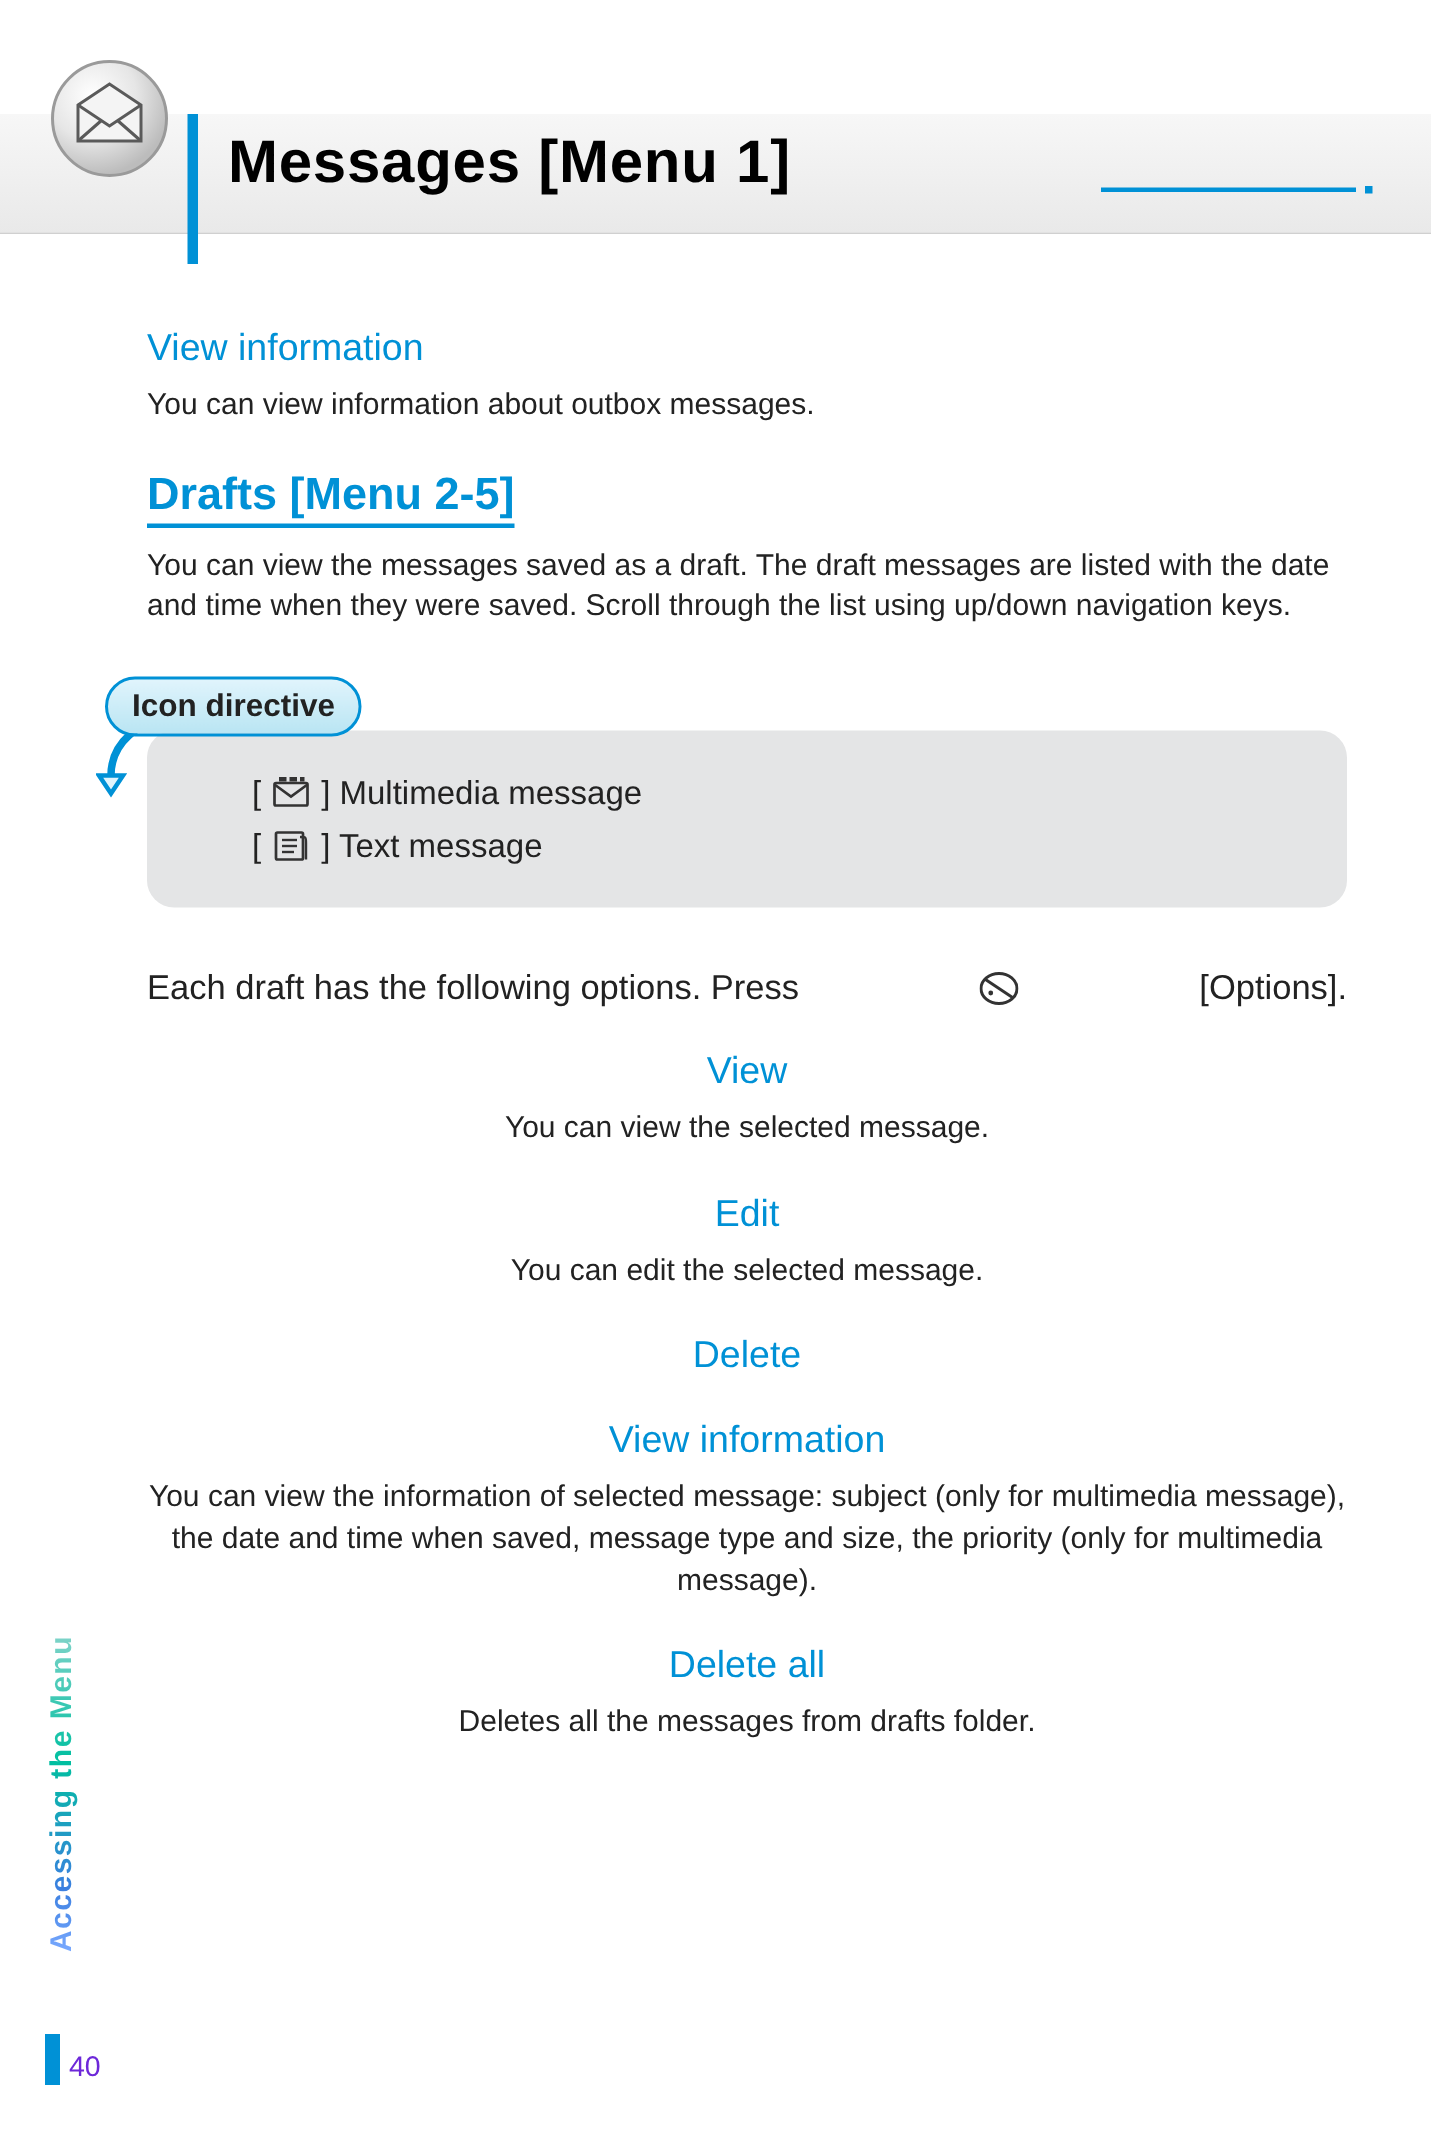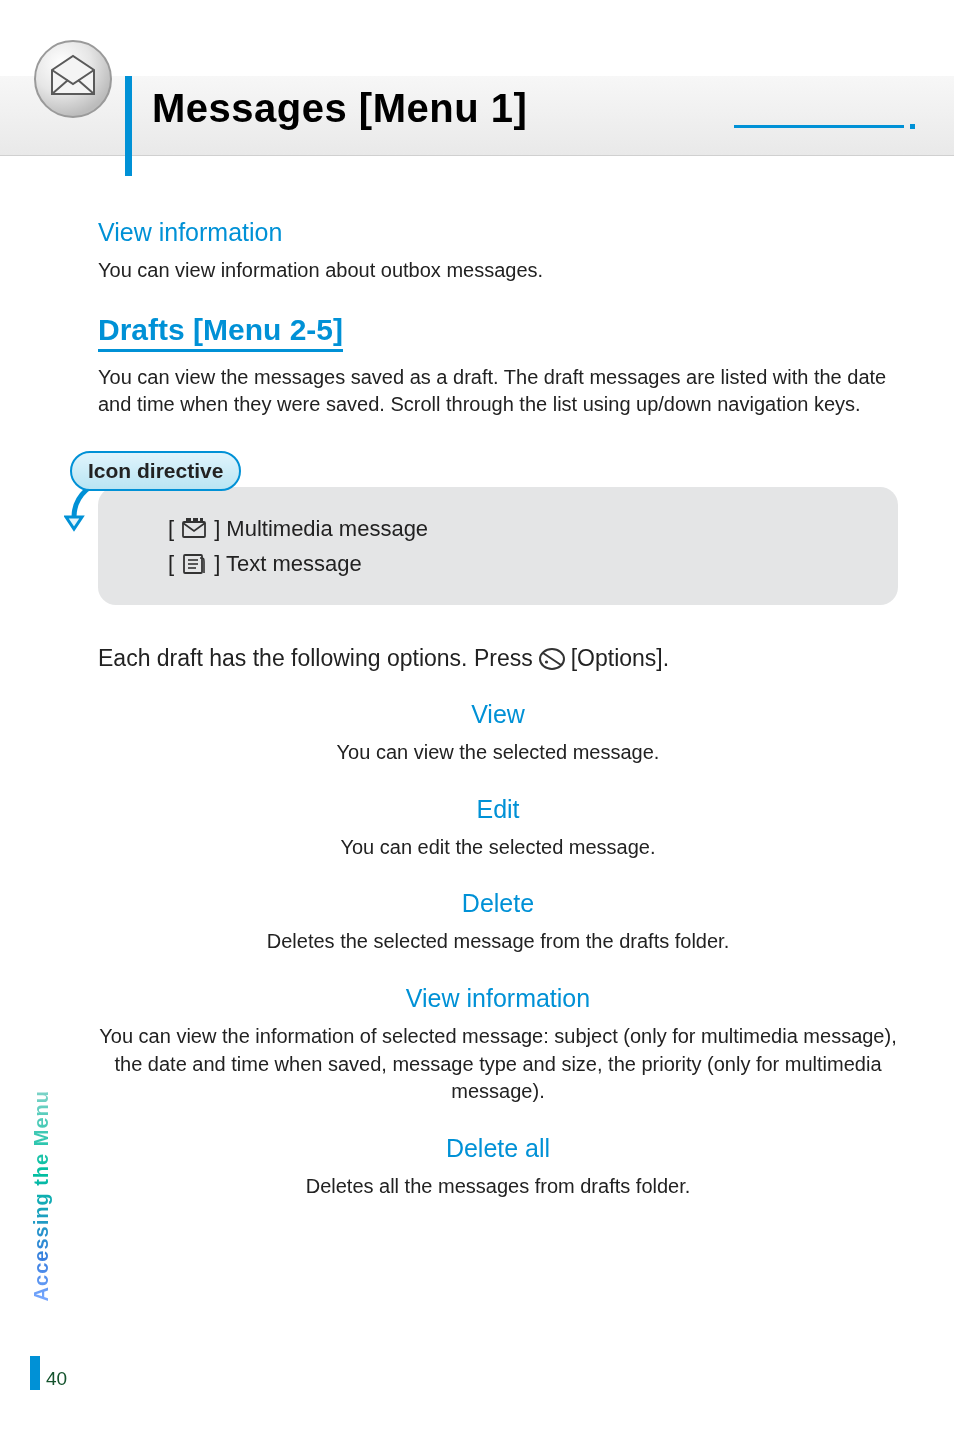--- a/index.html
+++ b/index.html
@@ -142,20 +142,21 @@
     display: inline-flex; align-items: center; justify-content: center;
   }
   .mini-icon svg { width: 100%; height: 100%; }
   .options-line {
     margin-top: 40px;
     font-size: 23px;
     display: flex;
     align-items: center;
     gap: 6px;
     flex-wrap: wrap;
+    justify-content: space-between;
   }
   .options-icon {
     width: 26px; height: 26px;
     display: inline-flex; align-items: center; justify-content: center;
   }
   .options-icon svg { width: 100%; height: 100%; }
   .section { margin-top: 28px; text-align: center; }
   .side-label {
     position: absolute;
     left: 30px;
@@ -181,21 +182,21 @@
     top: 1356px;
     width: 10px;
     height: 34px;
     background: #0091d6;
   }
   .page-num {
     position: absolute;
     left: 46px;
     top: 1368px;
     font-size: 19px;
-    color: #14532d;
+    color: #6d28d9;
   }
 </style>
 </head>
 <body>
 
 <div class="header-band">
   <div class="header-right">
     <div class="header-right-line"></div>
     <div class="header-right-dot"></div>
   </div>
@@ -282,21 +283,20 @@
     <div class="body">You can view the selected message.</div>
   </div>
 
   <div class="section">
     <div class="h2">Edit</div>
     <div class="body">You can edit the selected message.</div>
   </div>
 
   <div class="section">
     <div class="h2">Delete</div>
-    <div class="body">Deletes the selected message from the drafts folder.</div>
   </div>
 
   <div class="section">
     <div class="h2">View information</div>
     <div class="body">You can view the information of selected message: subject (only for multimedia message), the date and time when saved, message type and size, the priority (only for multimedia message).</div>
   </div>
 
   <div class="section">
     <div class="h2">Delete all</div>
     <div class="body">Deletes all the messages from drafts folder.</div>

